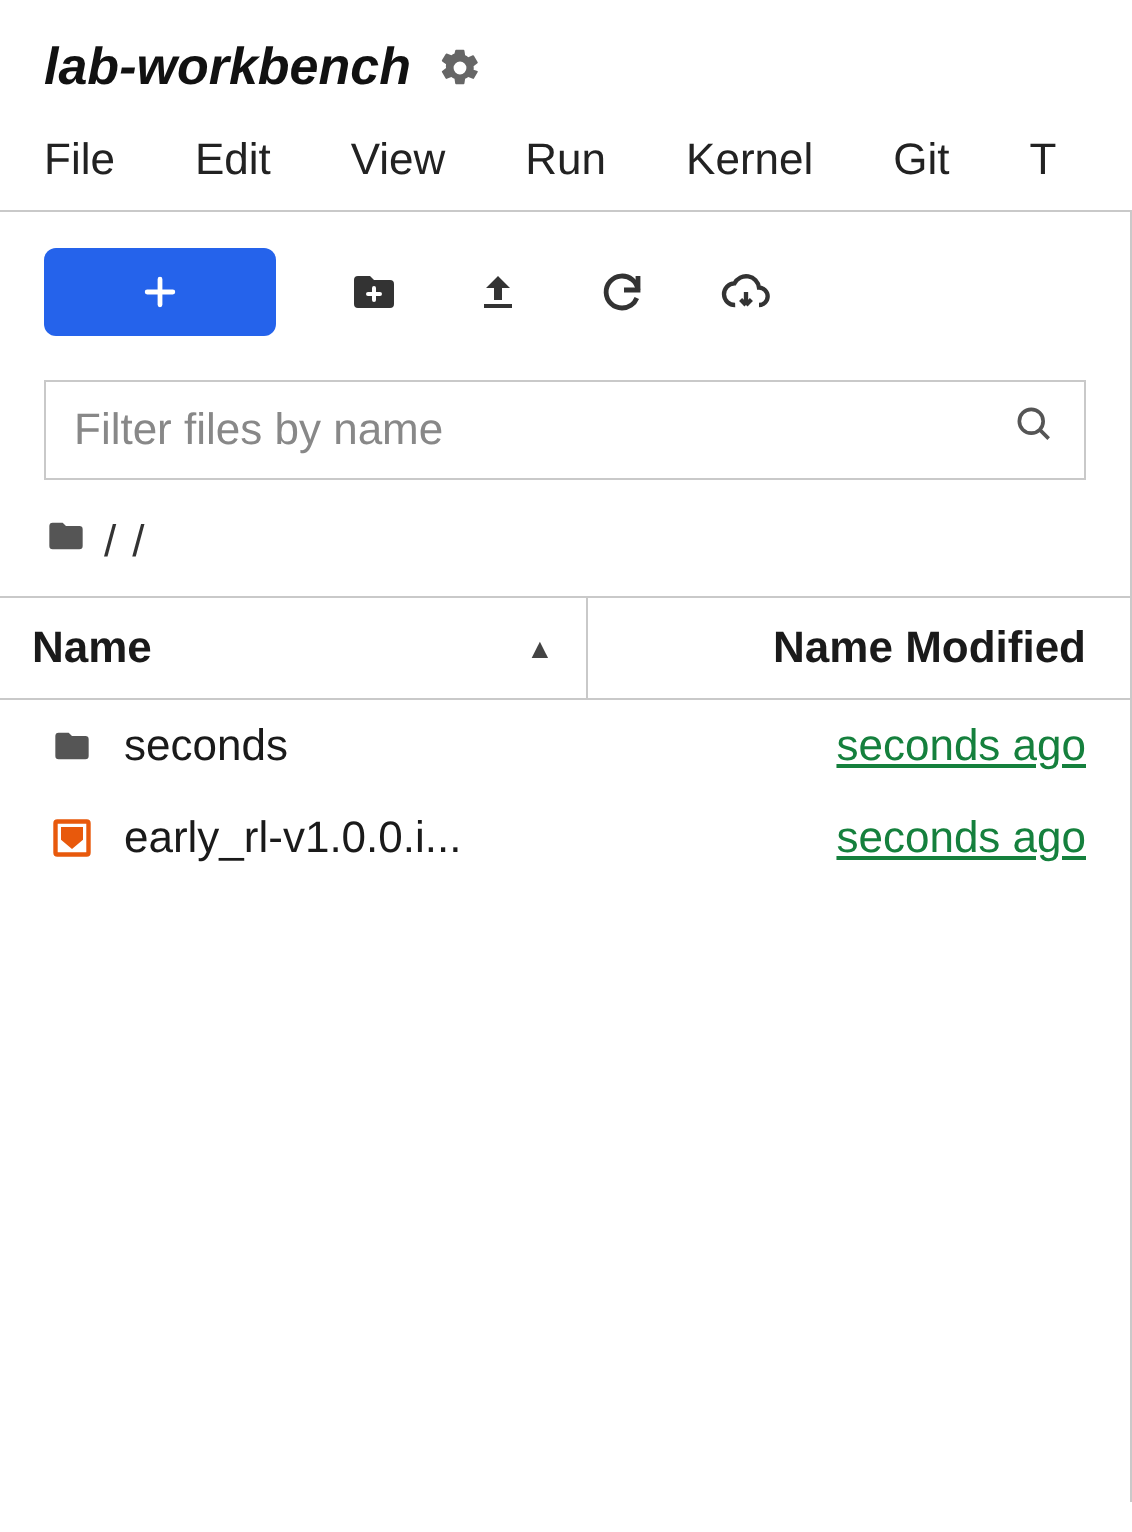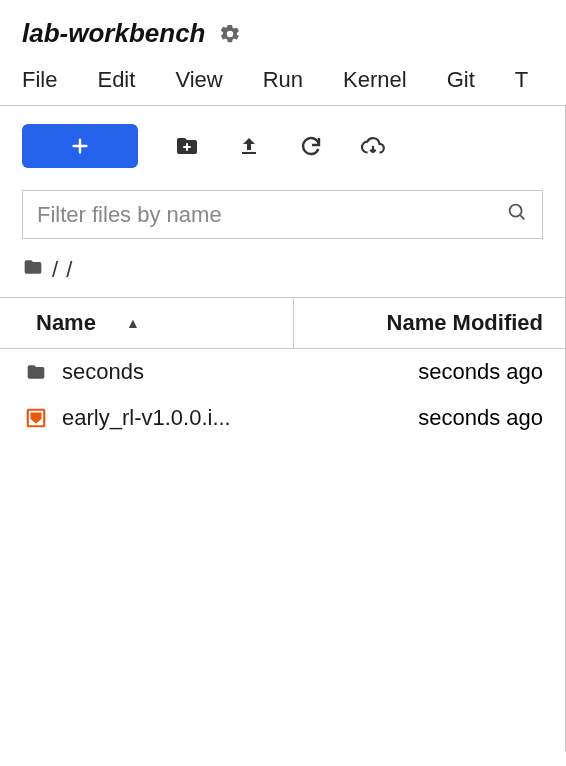--- a/index.html
+++ b/index.html
@@ -96,25 +96,25 @@
     .breadcrumb .folder-glyph { color: #444; }
     .list-header {
       display: flex;
       border-top: 1px solid #c9c9c9;
       border-bottom: 1px solid #c9c9c9;
       font-size: 22px;
       font-weight: 600;
     }
     .col-name {
       flex: 0 0 52%;
-      padding: 12px 36px;
+      padding: 12px 16px;
       border-right: 1px solid #c9c9c9;
       display: flex;
       align-items: center;
-      gap: 30px;
+      justify-content: space-between;
     }
     .col-mod {
       flex: 1;
       padding: 12px 22px 12px 16px;
       text-align: right;
     }
     .sort-caret { font-size: 14px; color: #444; }
     .row {
       display: flex;
       align-items: center;
@@ -125,21 +125,22 @@
     .row-name {
       margin-left: 12px;
       flex: 0 0 calc(52% - 40px);
       overflow: hidden;
       text-overflow: ellipsis;
       white-space: nowrap;
     }
     .row-mod {
       flex: 1;
       text-align: right;
-      color: #000000;
+      color: #15803d;
+      text-decoration: underline;
     }
     .folder-svg { fill: #555; }
     .nb-svg { stroke: #e8590c; fill: none; }
   </style>
 </head>
 <body>
 
 <div class="header">
   <span class="app-title">lab-workbench</span>
   <span class="gear">

